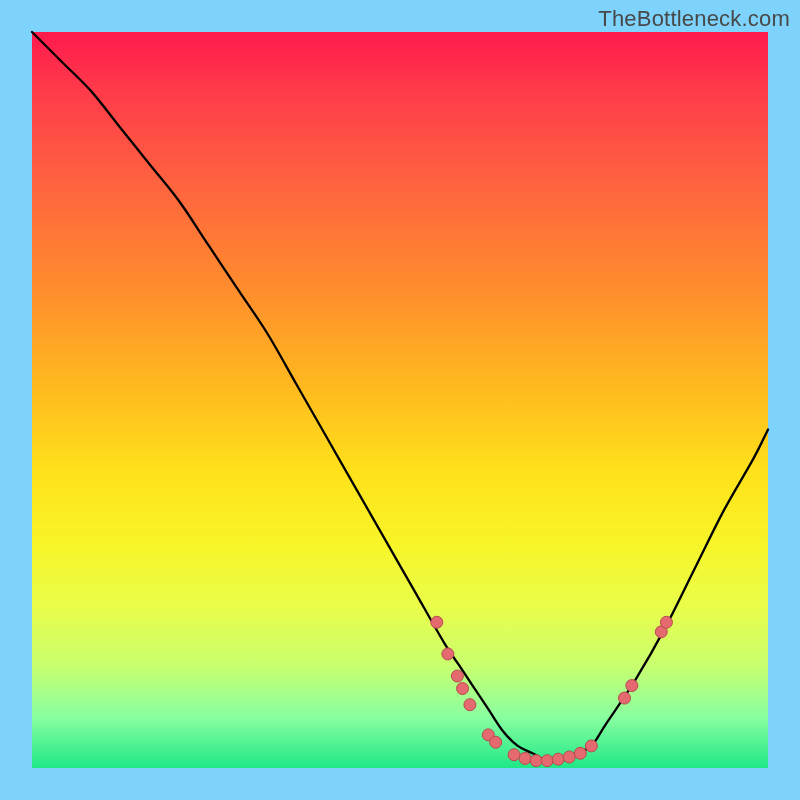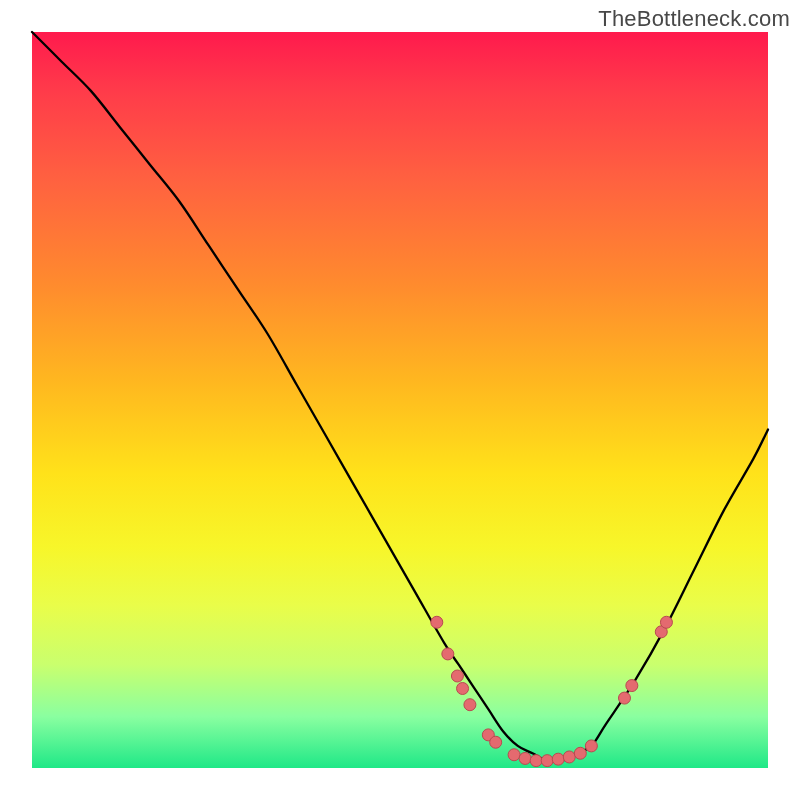--- a/index.html
+++ b/index.html
@@ -8,21 +8,21 @@
     width: 800px;
     height: 800px;
     background: #000;
     overflow: hidden;
     font-family: Arial, Helvetica, sans-serif;
   }
   .stage {
     position: relative;
     width: 800px;
     height: 800px;
-    background: #ffffff;
+    background: #7dd3fc;
   }
   
   .panel {
     position: absolute;
     left: 32px;
     top: 32px;
     width: 736px;
     height: 736px;
     background: linear-gradient(to bottom,
       #ff1a4d 0%,

